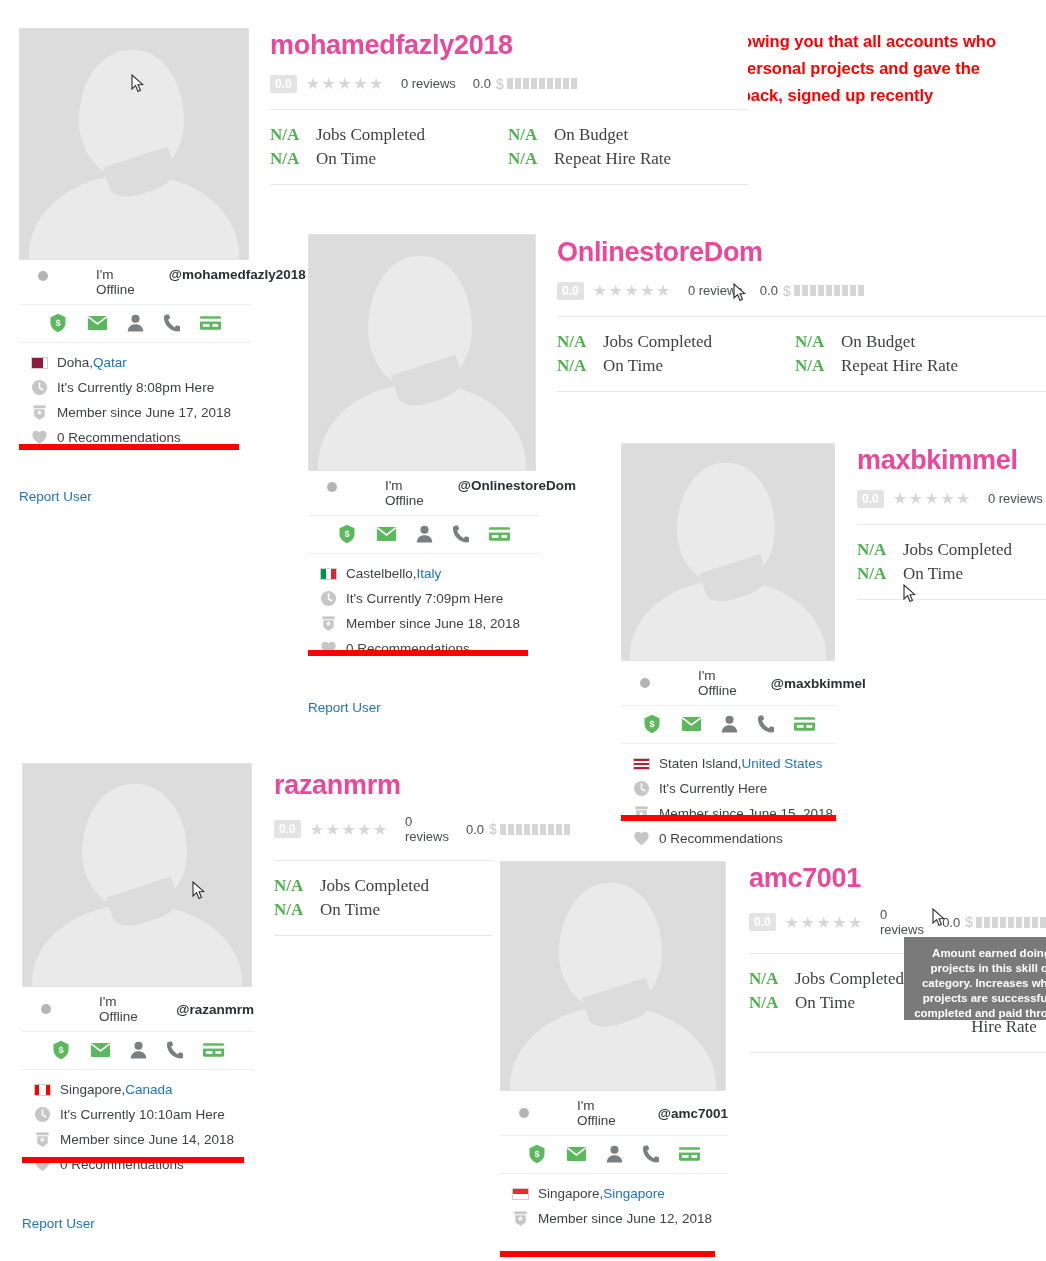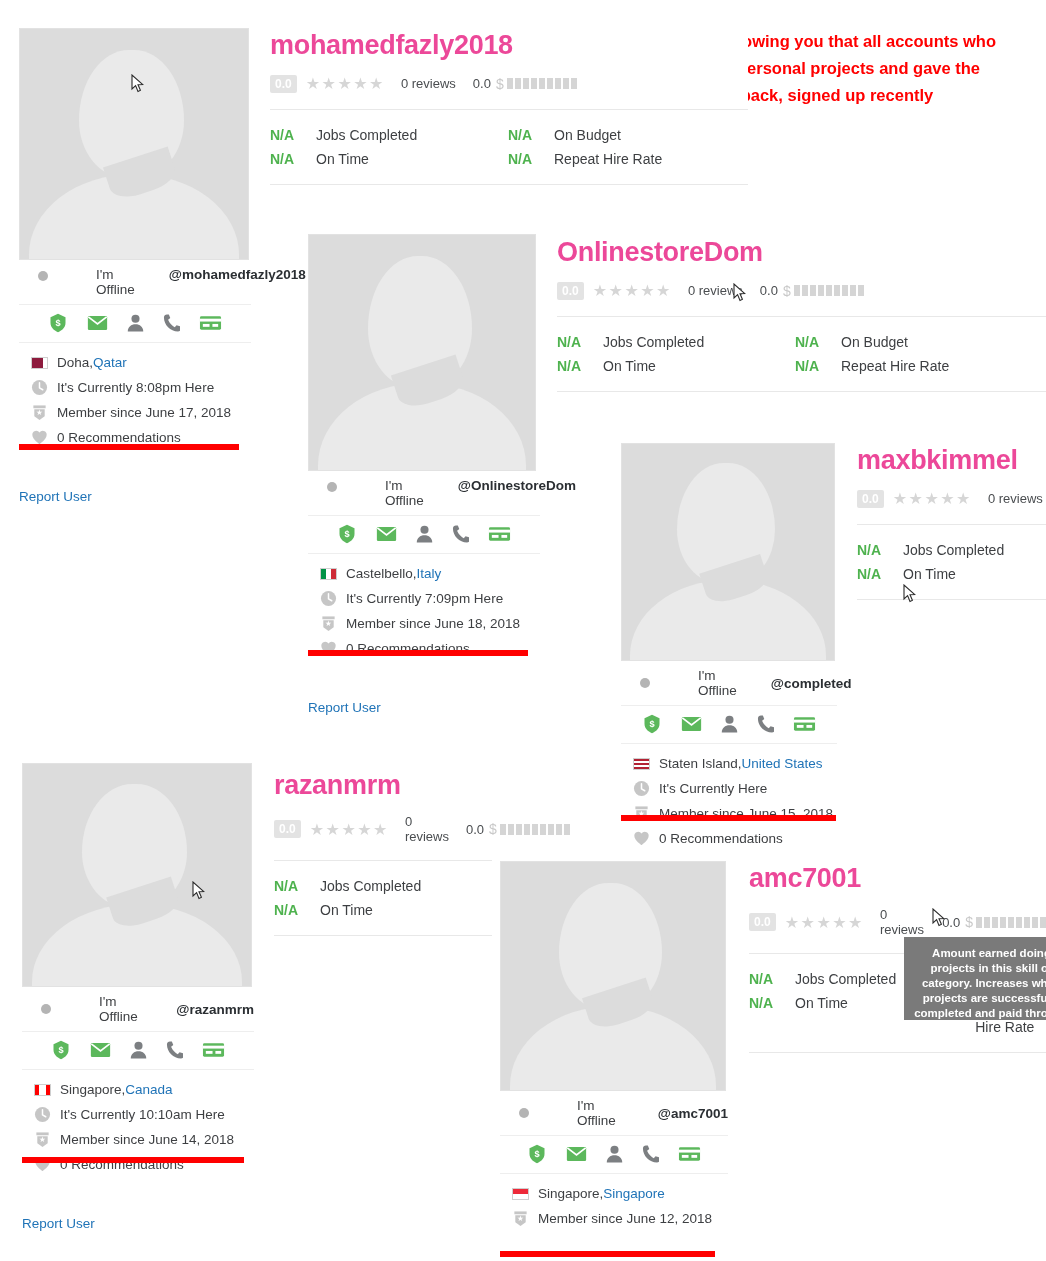--- a/index.html
+++ b/index.html
@@ -118,21 +118,21 @@
   .reviews { color: #4a4d50; margin-right: 17px; }
   .earn-num { color: #4a4d50; margin-right: 5px; }
   .dollar { color: #c9c9c9; font-size: 14px; margin-right: 3px; }
   .bars { display: flex; gap: 2px; }
   .bars i { display: block; width: 6px; height: 11px; background: #d5d5d5; }
 
   .hr { height: 1px; background: #e8e8e8; }
 
   .stats { display: flex; margin: 13px 0 13px 0; }
   .stats-col { display: flex; flex-direction: column; }
-  .stat { display: flex; font-size: 14px; line-height: 24px; color: #3d3f42; }
+  .stat { display: flex; font-size: 17px; line-height: 24px; color: #3d3f42; font-family: Liberation Serif, serif; }
   .stat .na { color: #4eb24e; font-weight: bold; width: 46px; flex: 0 0 auto; }
 
   
   .cursor { position: absolute; width: 13px; height: 19px; pointer-events: none; }
 
   
   .tooltip {
     position: absolute;
     background: #7a7a7a;
     color: #ffffff;
@@ -408,21 +408,21 @@
 
   <div class="avatar-col" style="left:621px; top:443px; width:216px;">
     <div class="avatar" style="width:214px; height:218px;">
       <div class="body"></div>
         <div class="head"></div>
         <div class="neck"></div>
     </div>
     <div class="status-row" style="width:216px;">
       <span class="status-dot"></span>
       <span class="status-text">I'm Offline</span>
-      <span class="status-handle">@completed</span>
+      <span class="status-handle">@maxbkimmel</span>
     </div>
     <div class="icon-row" style="width:216px;">
       <span>
           <svg width="20" height="20" viewBox="0 0 24 24">
             <path fill="#5cb85c" d="M12 1 3 5v7c0 5 4 9 9 11 5-2 9-6 9-11V5z"></path>
             <text x="12" y="16" font-size="11" font-weight="bold" fill="#fff" text-anchor="middle" font-family="Liberation Sans, sans-serif">$</text>
           </svg>
         </span>
       <span>
           <svg width="21" height="20" viewBox="0 0 24 20">

